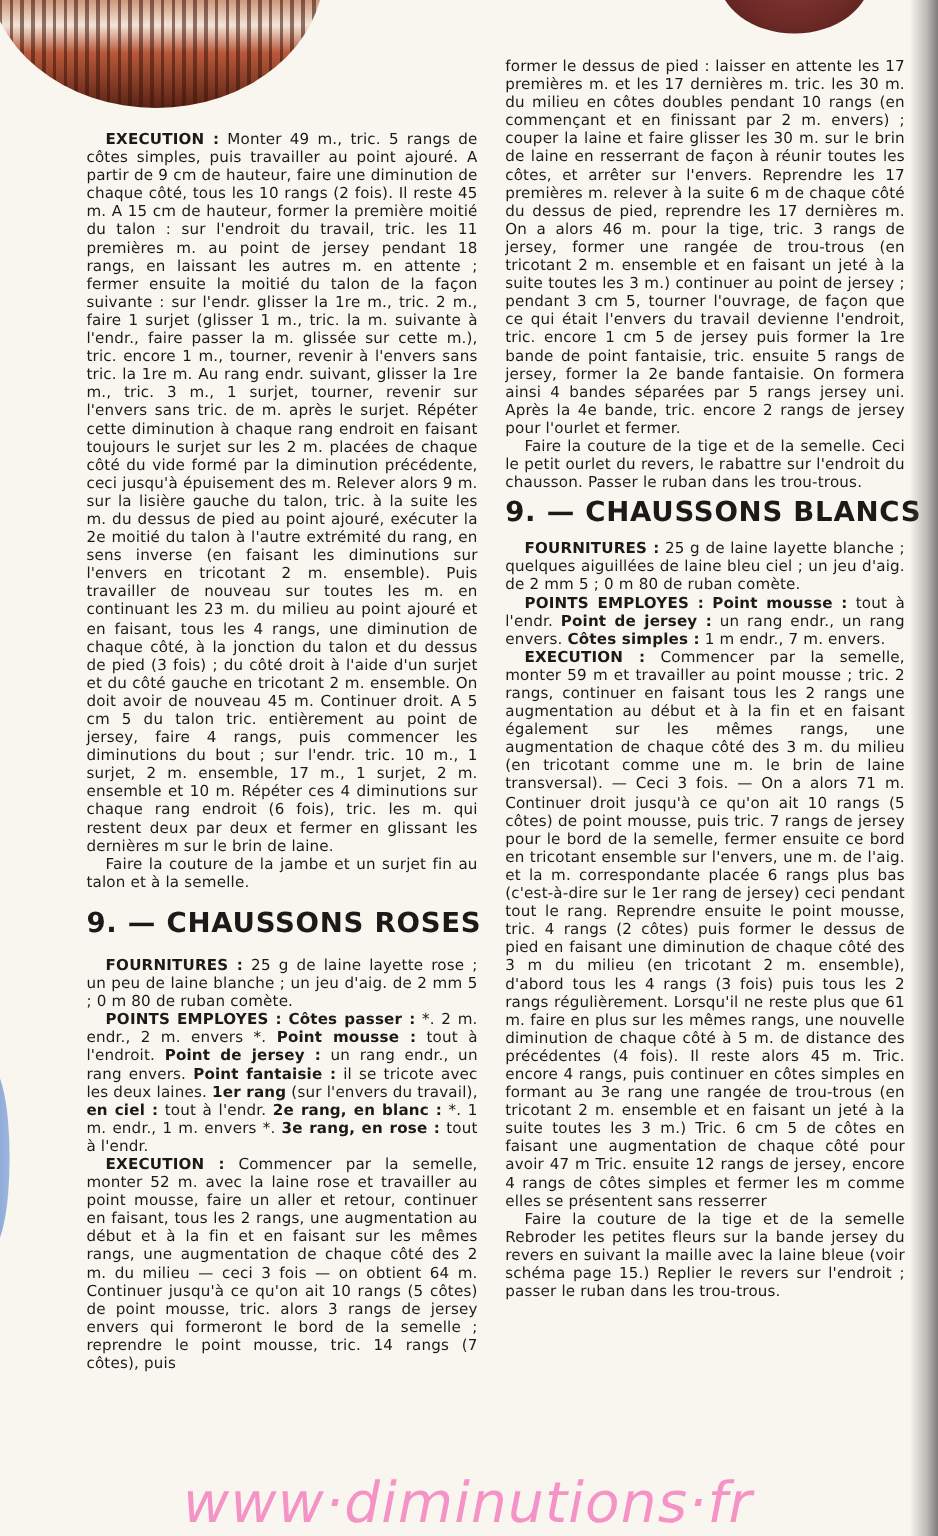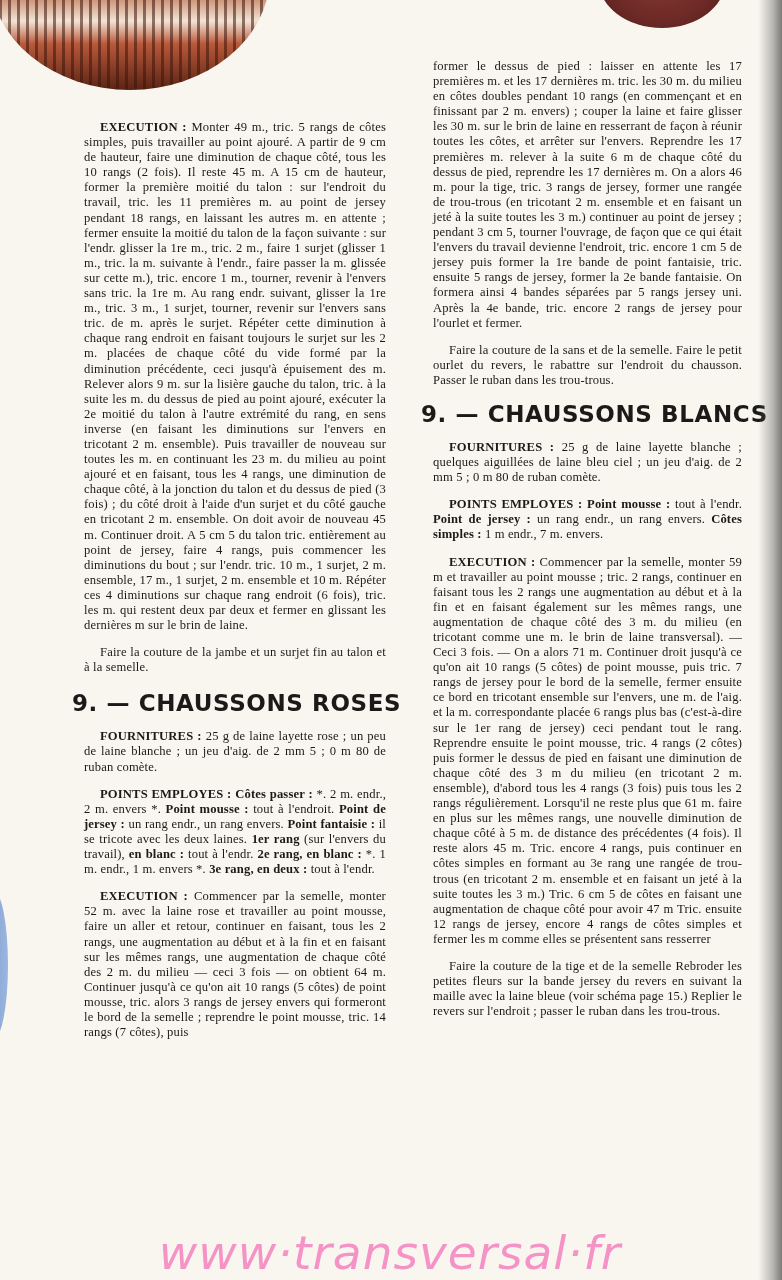--- a/index.html
+++ b/index.html
@@ -30,21 +30,21 @@
   .shadow-right {
     position: absolute; right: 0; top: 0; width: 24px; height: 1280px;
     background: linear-gradient(90deg, rgba(120,120,120,0) 0%, rgba(110,110,110,.45) 60%, rgba(70,70,70,.7) 100%);
   }
   .col {
     position: absolute; font-size: 12.6px; line-height: 15.1px;
     text-align: justify; letter-spacing: 0.15px;
   }
   .col-left { left: 72px; top: 108px; width: 326px; }
   .col-right { left: 421px; top: 47px; width: 333px; }
-  .col p { margin: 12px; text-indent: 16px; font-family: Liberation Serif, serif; }
+  .col p { margin: 0; text-indent: 16px; }
   .col p.noindent { text-indent: 0; }
   .b { font-weight: bold; }
   .heading {
     font-weight: bold; font-size: 23px; line-height: 28px; letter-spacing: 0.6px;
     text-indent: 0; margin: 14px 0 12px 0; text-align: left; white-space: nowrap;
   }
   .col-right .heading { margin: 4px 0 8px 0; }
   .watermark {
     position: absolute; left: 90px; top: 1226px; width: 600px; text-align: center;
     font-family: "DejaVu Sans", sans-serif; font-style: italic;
@@ -63,36 +63,36 @@
     <p><span class="b">EXECUTION :</span> <span>Monter 49 m., tric. 5 rangs de côtes simples, puis travailler au point ajouré. A partir de 9 cm de hauteur, faire une diminution de chaque côté, tous les 10 rangs (2 fois). Il reste 45 m. A 15 cm de hauteur, former la première moitié du talon : sur l'endroit du travail, tric. les 11 premières m. au point de jersey pendant 18 rangs, en laissant les autres m. en attente ; fermer ensuite la moitié du talon de la façon suivante : sur l'endr. glisser la 1re m., tric. 2 m., faire 1 surjet (glisser 1 m., tric. la m. suivante à l'endr., faire passer la m. glissée sur cette m.), tric. encore 1 m., tourner, revenir à l'envers sans tric. la 1re m. Au rang endr. suivant, glisser la 1re m., tric. 3 m., 1 surjet, tourner, revenir sur l'envers sans tric. de m. après le surjet. Répéter cette diminution à chaque rang endroit en faisant toujours le surjet sur les 2 m. placées de chaque côté du vide formé par la diminution précédente, ceci jusqu'à épuisement des m. Relever alors 9 m. sur la lisière gauche du talon, tric. à la suite les m. du dessus de pied au point ajouré, exécuter la 2e moitié du talon à l'autre extrémité du rang, en sens inverse (en faisant les diminutions sur l'envers en tricotant 2 m. ensemble). Puis travailler de nouveau sur toutes les m. en continuant les 23 m. du milieu au point ajouré et en faisant, tous les 4 rangs, une diminution de chaque côté, à la jonction du talon et du dessus de pied (3 fois) ; du côté droit à l'aide d'un surjet et du côté gauche en tricotant 2 m. ensemble. On doit avoir de nouveau 45 m. Continuer droit. A 5 cm 5 du talon tric. entièrement au point de jersey, faire 4 rangs, puis commencer les diminutions du bout ; sur l'endr. tric. 10 m., 1 surjet, 2 m. ensemble, 17 m., 1 surjet, 2 m. ensemble et 10 m. Répéter ces 4 diminutions sur chaque rang endroit (6 fois), tric. les m. qui restent deux par deux et fermer en glissant les dernières m sur le brin de laine.</span></p>
     <p>Faire la couture de la jambe et un surjet fin au talon et à la semelle.</p>
     <h2 class="heading">9. — CHAUSSONS ROSES</h2>
     <p><span class="b">FOURNITURES :</span> <span>25 g de laine layette rose ; un peu de laine blanche ; un jeu d'aig. de 2 mm 5 ; 0 m 80 de ruban comète.</span></p>
     <p><span class="b">POINTS EMPLOYES :</span>
       <span class="b">Côtes passer :</span> <span>*. 2 m. endr., 2 m. envers *.</span>
       <span class="b">Point mousse :</span> <span>tout à l'endroit.</span>
       <span class="b">Point de jersey :</span> <span>un rang endr., un rang envers.</span>
       <span class="b">Point fantaisie :</span> <span>il se tricote avec les deux laines.</span>
       <span class="b">1er rang</span> <span>(sur l'envers du travail),</span>
-      <span class="b">en blanc :</span> <span>tout à l'endr.</span>
+      <span class="b">en ciel :</span> <span>tout à l'endr.</span>
       <span class="b">2e rang, en blanc :</span> <span>*. 1 m. endr., 1 m. envers *.</span>
-      <span class="b">3e rang, en deux :</span> <span>tout à l'endr.</span>
+      <span class="b">3e rang, en rose :</span> <span>tout à l'endr.</span>
     </p>
     <p><span class="b">EXECUTION :</span> <span>Commencer par la semelle, monter 52 m. avec la laine rose et travailler au point mousse, faire un aller et retour, continuer en faisant, tous les 2 rangs, une augmentation au début et à la fin et en faisant sur les mêmes rangs, une augmentation de chaque côté des 2 m. du milieu — ceci 3 fois — on obtient 64 m. Continuer jusqu'à ce qu'on ait 10 rangs (5 côtes) de point mousse, tric. alors 3 rangs de jersey envers qui formeront le bord de la semelle ; reprendre le point mousse, tric. 14 rangs (7 côtes), puis</span></p>
   </div>
 
   <div class="col col-right">
     <p class="noindent">former le dessus de pied : laisser en attente les 17 premières m. et les 17 dernières m. tric. les 30 m. du milieu en côtes doubles pendant 10 rangs (en commençant et en finissant par 2 m. envers) ; couper la laine et faire glisser les 30 m. sur le brin de laine en resserrant de façon à réunir toutes les côtes, et arrêter sur l'envers. Reprendre les 17 premières m. relever à la suite 6 m de chaque côté du dessus de pied, reprendre les 17 dernières m. On a alors 46 m. pour la tige, tric. 3 rangs de jersey, former une rangée de trou-trous (en tricotant 2 m. ensemble et en faisant un jeté à la suite toutes les 3 m.) continuer au point de jersey ; pendant 3 cm 5, tourner l'ouvrage, de façon que ce qui était l'envers du travail devienne l'endroit, tric. encore 1 cm 5 de jersey puis former la 1re bande de point fantaisie, tric. ensuite 5 rangs de jersey, former la 2e bande fantaisie. On formera ainsi 4 bandes séparées par 5 rangs jersey uni. Après la 4e bande, tric. encore 2 rangs de jersey pour l'ourlet et fermer.</p>
-    <p>Faire la couture de la sans et de la semelle. Faire le petit ourlet du revers, le rabattre sur l'endroit du chausson. Passer le ruban dans les trou-trous.</p>
+    <p>Faire la couture de la tige et de la semelle. Ceci le petit ourlet du revers, le rabattre sur l'endroit du chausson. Passer le ruban dans les trou-trous.</p>
     <h2 class="heading">9. — CHAUSSONS BLANCS</h2>
     <p><span class="b">FOURNITURES :</span> <span>25 g de laine layette blanche ; quelques aiguillées de laine bleu ciel ; un jeu d'aig. de 2 mm 5 ; 0 m 80 de ruban comète.</span></p>
     <p><span class="b">POINTS EMPLOYES :</span>
       <span class="b">Point mousse :</span> <span>tout à l'endr.</span>
       <span class="b">Point de jersey :</span> <span>un rang endr., un rang envers.</span>
       <span class="b">Côtes simples :</span> <span>1 m endr., 7 m. envers.</span>
     </p>
     <p><span class="b">EXECUTION :</span> <span>Commencer par la semelle, monter 59 m et travailler au point mousse ; tric. 2 rangs, continuer en faisant tous les 2 rangs une augmentation au début et à la fin et en faisant également sur les mêmes rangs, une augmentation de chaque côté des 3 m. du milieu (en tricotant comme une m. le brin de laine transversal). — Ceci 3 fois. — On a alors 71 m. Continuer droit jusqu'à ce qu'on ait 10 rangs (5 côtes) de point mousse, puis tric. 7 rangs de jersey pour le bord de la semelle, fermer ensuite ce bord en tricotant ensemble sur l'envers, une m. de l'aig. et la m. correspondante placée 6 rangs plus bas (c'est-à-dire sur le 1er rang de jersey) ceci pendant tout le rang. Reprendre ensuite le point mousse, tric. 4 rangs (2 côtes) puis former le dessus de pied en faisant une diminution de chaque côté des 3 m du milieu (en tricotant 2 m. ensemble), d'abord tous les 4 rangs (3 fois) puis tous les 2 rangs régulièrement. Lorsqu'il ne reste plus que 61 m. faire en plus sur les mêmes rangs, une nouvelle diminution de chaque côté à 5 m. de distance des précédentes (4 fois). Il reste alors 45 m. Tric. encore 4 rangs, puis continuer en côtes simples en formant au 3e rang une rangée de trou-trous (en tricotant 2 m. ensemble et en faisant un jeté à la suite toutes les 3 m.) Tric. 6 cm 5 de côtes en faisant une augmentation de chaque côté pour avoir 47 m Tric. ensuite 12 rangs de jersey, encore 4 rangs de côtes simples et fermer les m comme elles se présentent sans resserrer</span></p>
     <p>Faire la couture de la tige et de la semelle Rebroder les petites fleurs sur la bande jersey du revers en suivant la maille avec la laine bleue (voir schéma page 15.) Replier le revers sur l'endroit ; passer le ruban dans les trou-trous.</p>
   </div>
 
   <div class="shadow-right"></div>
-  <div class="watermark">www·transversal·fr</div>
+  <div class="watermark">www·diminutions·fr</div>
 </div>
 
 </body></html>

